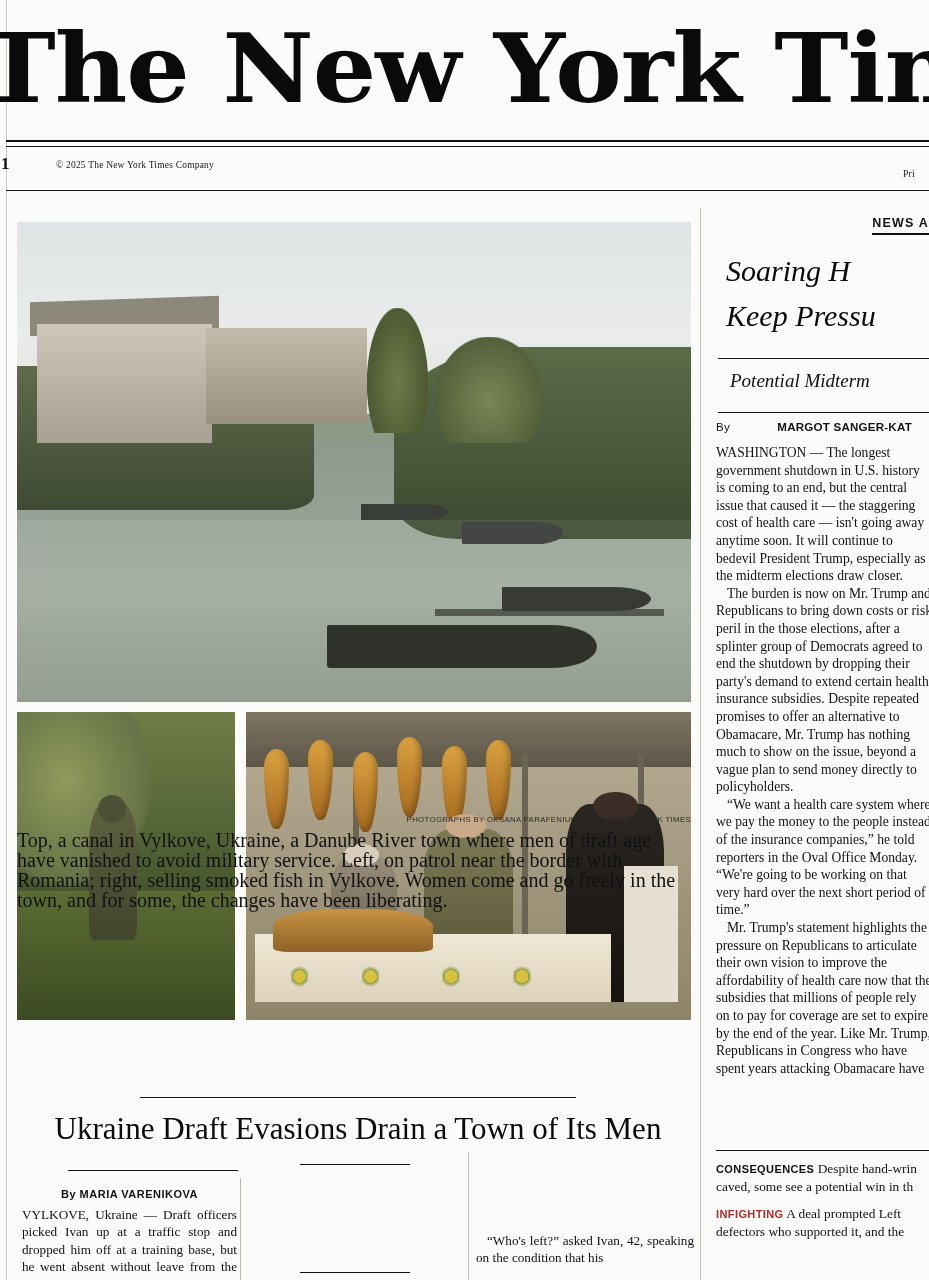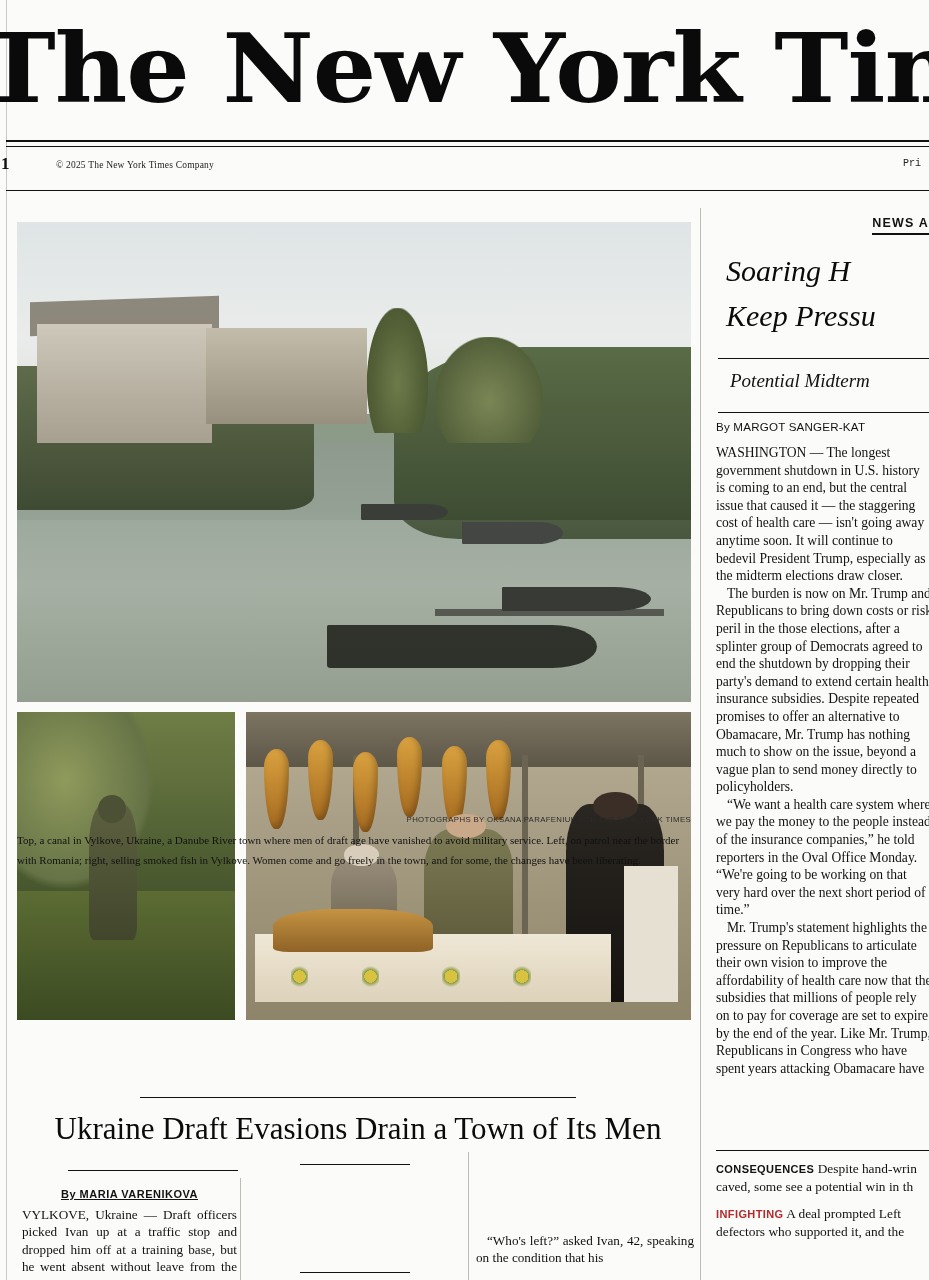--- a/index.html
+++ b/index.html
@@ -87,22 +87,22 @@
     position: absolute;
     left: 0; right: 0; top: 2px;
     text-align: center;
     font-family: "Liberation Serif", serif;
     font-size: 17px;
     letter-spacing: .6px;
     font-weight: 400;
   }
   .folio-right {
     position: absolute;
-    right: 2px; top: 6px;
-    font-family: Liberation Mono, monospace;
+    right: 2px; top: 16px;
+    font-family: Liberation Serif, serif;
     font-size: 10px;
     color: #222;
     white-space: nowrap;
     overflow: hidden;
     width: 24px;
   }
   
   .content {
     position: absolute;
     left: 0; top: 208px;
@@ -286,21 +286,21 @@
     font-size: 7.8px;
     letter-spacing: .35px;
     color: #2b2b2b;
     text-align: right;
   }
   .caption {
     position: absolute;
     left: 17px; top: 830px;
     width: 676px;
     font-family: "Liberation Serif", serif;
-    font-size: 11px;
+    font-size: 20px;
     line-height: 20px;
     color: #111;
   }
   .cap-rule {
     position: absolute;
     left: 140px; top: 1097px;
     width: 436px; height: 1px;
     background: #111;
   }
   .headline-main {
@@ -322,21 +322,20 @@
   }
 
   
   .byline {
     position: absolute;
     font-family: "Liberation Sans", sans-serif;
     font-size: 11px;
     font-weight: 700;
     letter-spacing: .5px;
     text-align: center;
-    text-decoration: underline;
   }
   .body-col {
     position: absolute;
     font-family: "Liberation Serif", serif;
     font-size: 13.2px;
     line-height: 17.4px;
     text-align: justify;
     color: #111;
   }
   .subhead-2 {
@@ -408,21 +407,21 @@
   }
   .r-byline {
     position: absolute;
     left: 6px; top: 212px;
     width: 240px;
     font-family: "Liberation Sans", sans-serif;
     font-size: 11.6px;
     letter-spacing: .2px;
     white-space: nowrap;
   }
-  .r-byline b { font-weight: 400; }
+  .r-byline b { font-weight: 700; margin-left: 44px; }
   .r-body {
     position: absolute;
     left: 6px; top: 236px;
     width: 216px;
     font-family: "Liberation Serif", serif;
     font-size: 13.6px;
     line-height: 17.6px;
     color: #111;
     text-align: left;
   }

